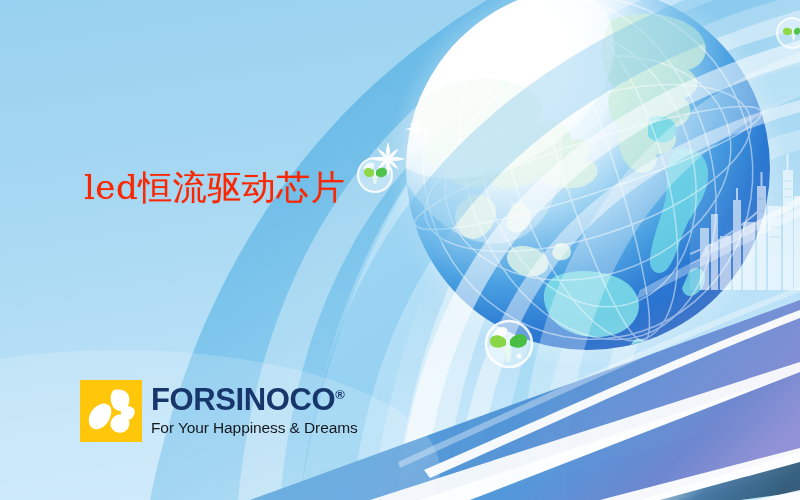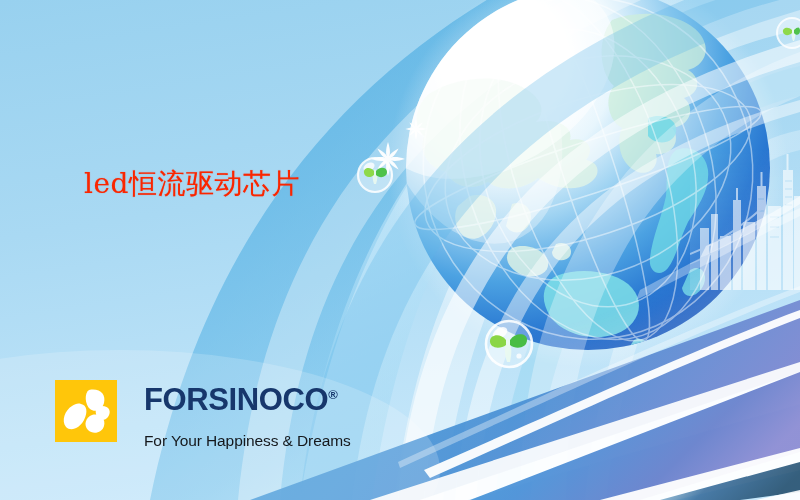--- a/index.html
+++ b/index.html
@@ -19,31 +19,31 @@
   #headline {
     position:absolute; left:84px; top:166px;
     z-index:40;
     color:#fa2600;
     line-height:1.28;
     white-space:nowrap;
   }
   #headline .ln {
     display:block;
     font-family:"DejaVu Serif","Liberation Serif",serif;
-    font-size:28px;
+    font-size:34px;
     letter-spacing:0.5px;
     text-shadow:0 0 1px rgba(250,38,0,.5);
   }
   #headline .ln2 { padding-left:14px; margin-top:9px; }
 
   
   #logo {
-    position:absolute; left:55px; top:380px;
+    position:absolute; left:80px; top:380px;
     z-index:45;
-    display:flex; align-items:flex-start; gap:27px;
+    display:flex; align-items:flex-start; gap:9px;
   }
   #logo-mark {
     position:relative;
     width:62px; height:62px;
     background:#ffc60a;
     flex:0 0 auto;
   }
   #logo-words { padding-top:4px; }
   #logo-name {
     font-family:"Liberation Sans",sans-serif;
@@ -52,21 +52,21 @@
     letter-spacing:-0.4px;
     color:#17376c;
     line-height:1;
     white-space:nowrap;
   }
   #logo-name sup { font-size:13px; vertical-align:super; font-weight:bold; }
   #logo-tag {
     font-family:"Liberation Sans",sans-serif;
     font-size:15.5px;
     color:#15181c;
-    margin-top:17px;
+    margin-top:4px;
     letter-spacing:-0.1px;
     white-space:nowrap;
     text-align:right;
   }
 </style>
 </head>
 <body>
 
 <div id="stage">
 

